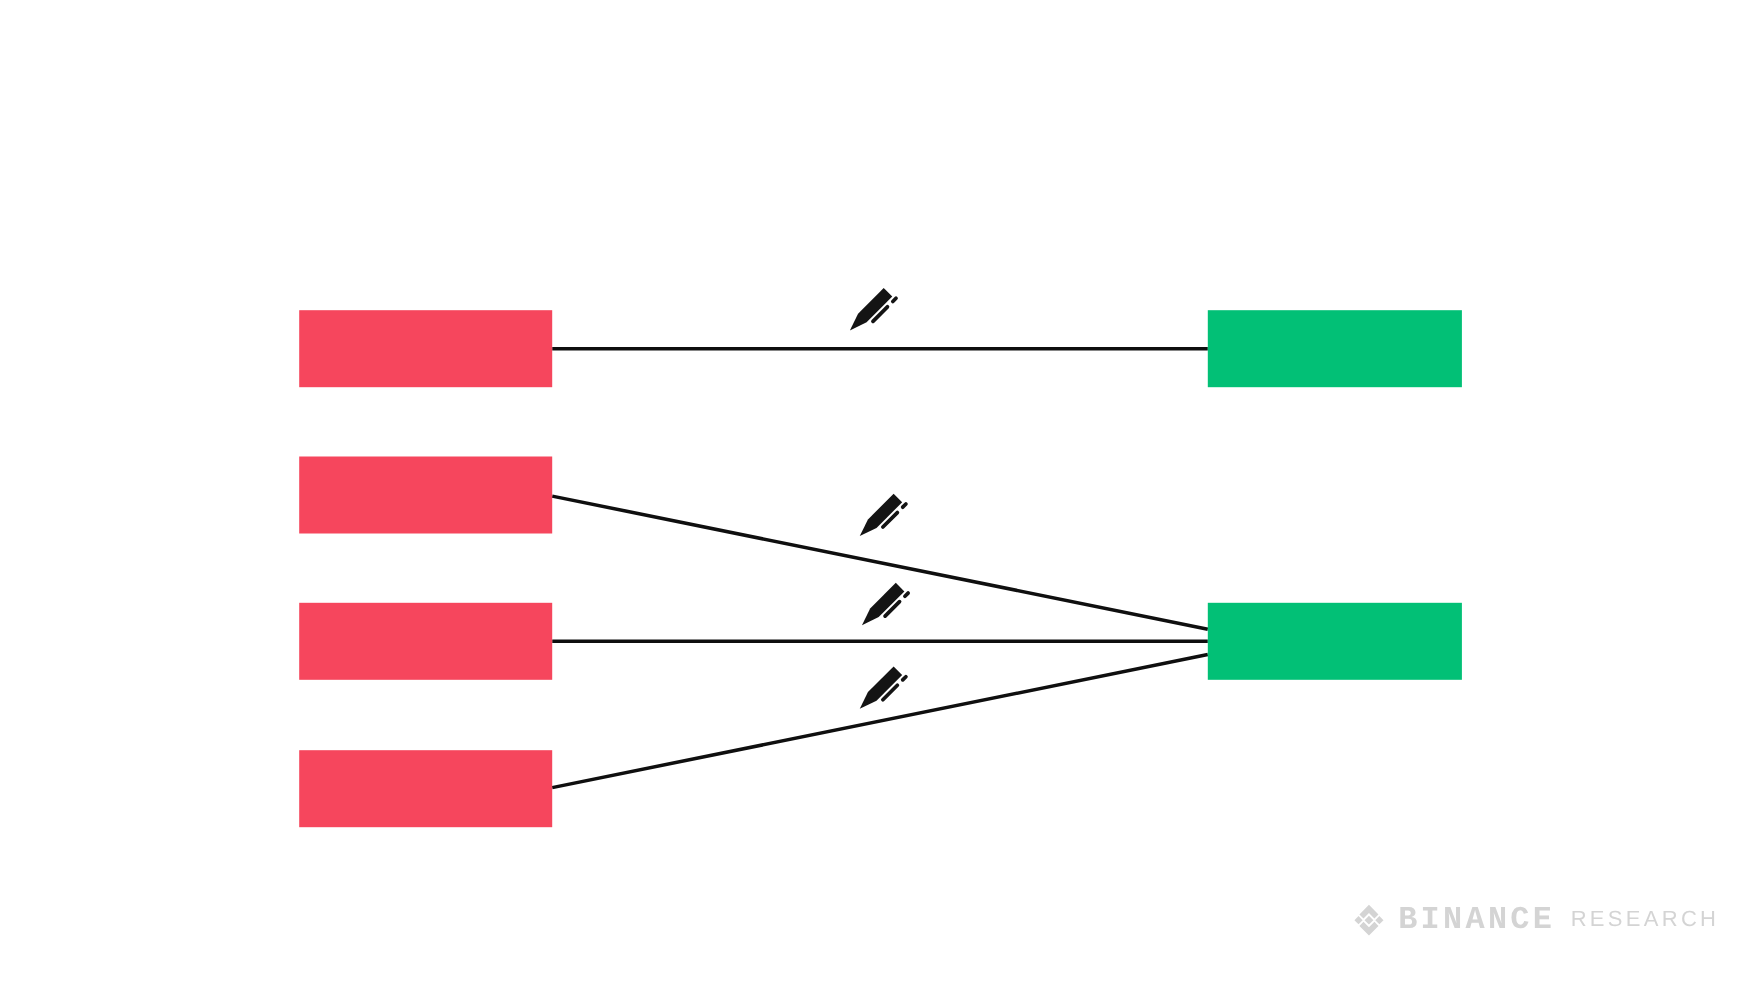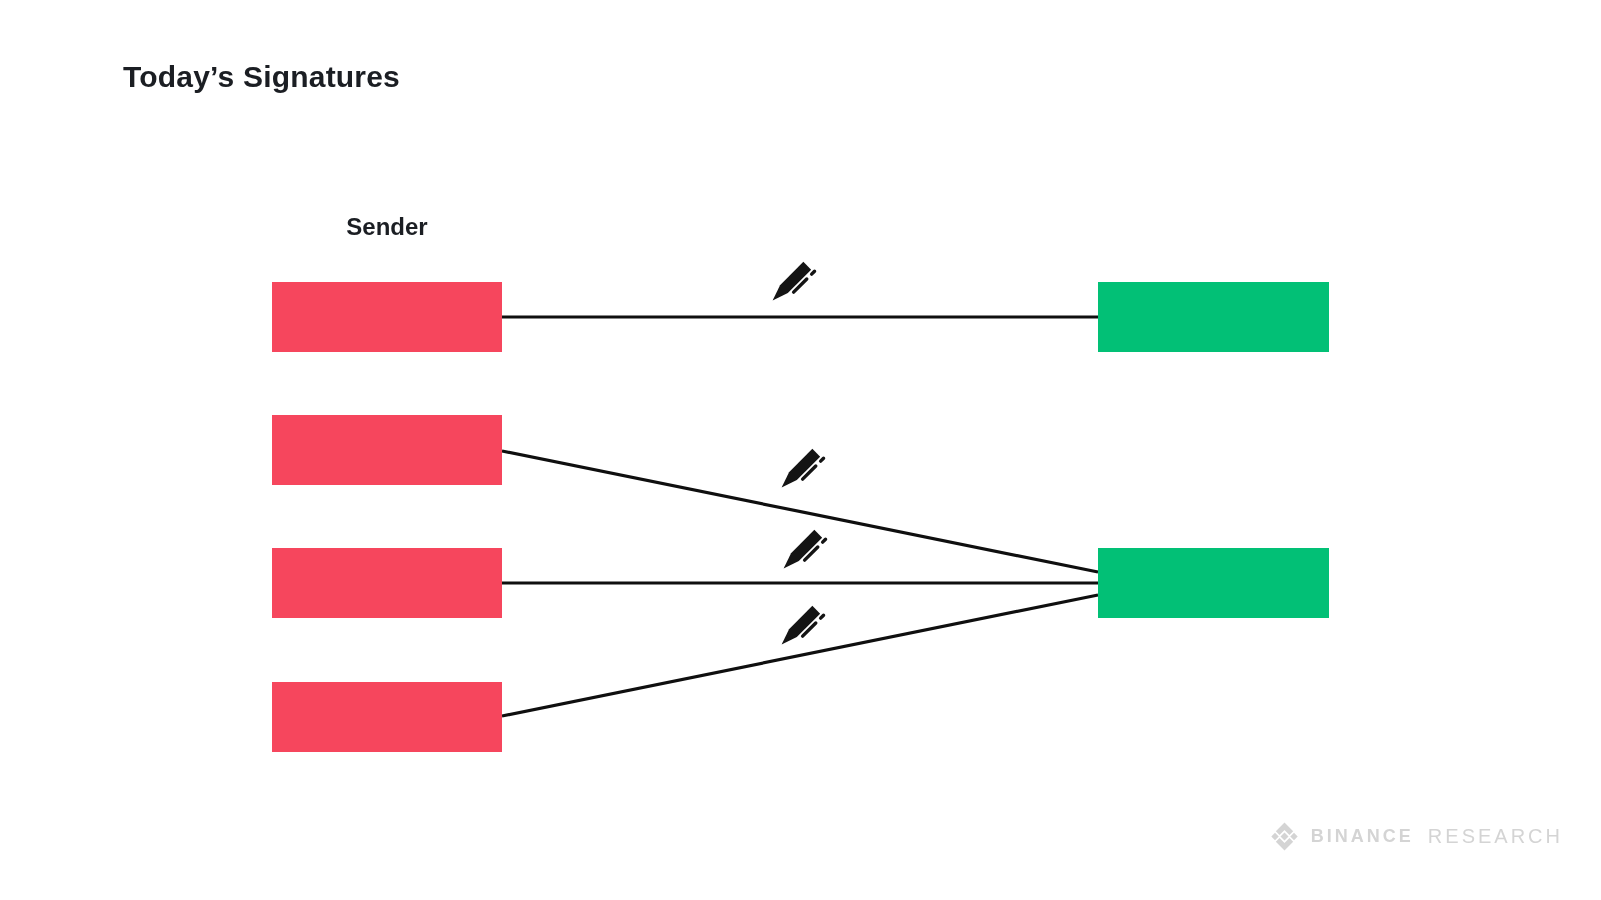--- a/index.html
+++ b/index.html
@@ -55,40 +55,39 @@
 
   .brand {
     position: absolute;
     right: 38px; top: 820px;
     display: flex;
     align-items: center;
     gap: 10px;
     color: #d4d4d4;
   }
   .brand .brand-name {
-    font-size: 18px;
+    font-size: 29px;
     font-weight: 700;
     letter-spacing: 3px;
+    font-family: Liberation Mono, monospace;
   }
   .brand .brand-suffix {
     font-size: 20px;
     font-weight: 400;
     letter-spacing: 3px;
     margin-left: 4px;
   }
   .brand svg { display: block; }
 </style>
 </head>
 <body>
 
 <div class="canvas">
 
-  <div class="page-title">Today’s Signatures</div>
 
-  <div class="col-label sender">Sender</div>
 
   <svg class="edges-layer" viewBox="0 0 1601 900" aria-hidden="true">
 
     <line class="edge-line" x1="502" y1="317" x2="1098" y2="317"></line>
     <line class="edge-line" x1="502" y1="451" x2="1098" y2="572"></line>
     <line class="edge-line" x1="502" y1="583" x2="1098" y2="583"></line>
     <line class="edge-line" x1="502" y1="716" x2="1098" y2="595"></line>
 
     <g transform="translate(791,282) rotate(45)" class="pen">
       <path d="M-5.5,-23 H5.5 V10 L0,26 L-5.5,10 Z"></path>

